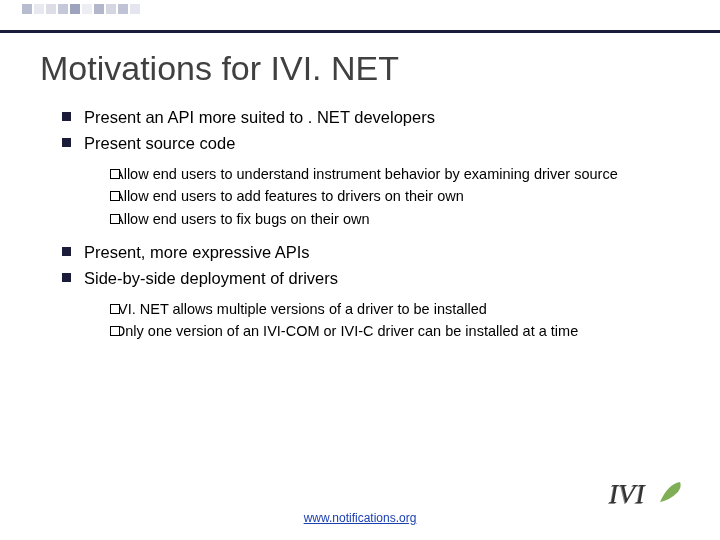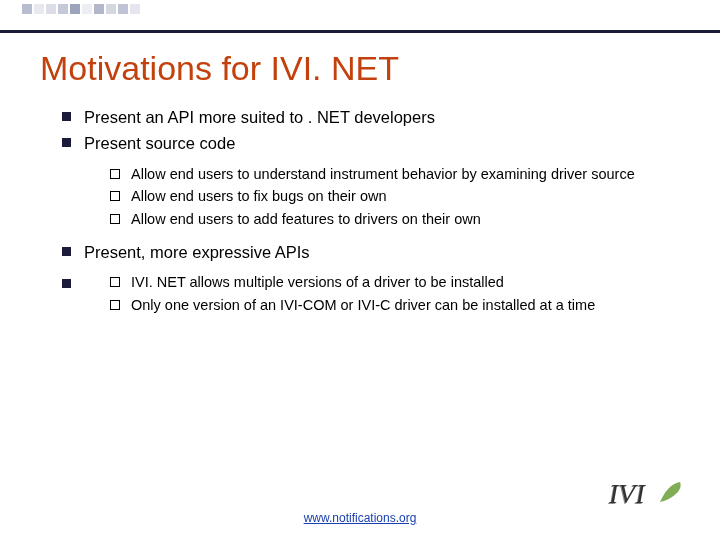--- a/index.html
+++ b/index.html
@@ -34,21 +34,21 @@
     height: 3px;
     background: #1b1b3a;
     margin: 0 0 10px 0;
   }
   .slide {
     padding: 6px 40px 0 40px;
   }
   .title {
     font-size: 34px;
     font-weight: 400;
-    color: #c2410c;
+    color: #404040;
     letter-spacing: 0;
     margin-bottom: 18px;
   }
   ul.level1 {
     list-style: none;
     padding-left: 22px;
   }
   ul.level1 > li {
     position: relative;
     padding-left: 22px;
@@ -67,21 +67,21 @@
     background: #1b1b3a;
   }
   ul.level2 {
     list-style: none;
     padding-left: 26px;
     margin-top: 10px;
     margin-bottom: 12px;
   }
   ul.level2 > li {
     position: relative;
-    padding-left: 21px;
+    padding-left: 4px;
     font-size: 14.5px;
     line-height: 1.35;
     color: #000;
     margin-bottom: 3px;
   }
   ul.level2 > li::before {
     content: "";
     position: absolute;
     left: 0;
     top: 4px;
@@ -128,25 +128,25 @@
     </div>
 </div>
 <div class="rule"></div>
 
 <div class="slide">
   <h1 class="title">Motivations for IVI. NET</h1>
   <ul class="level1">
       <li><span>Present an API more suited to . NET developers</span></li>
       <li><span>Present source code</span><ul class="level2">
           <li>Allow end users to understand instrument behavior by examining driver source</li>
+          <li>Allow end users to add features to drivers on their own</li>
           <li>Allow end users to fix bugs on their own</li>
-          <li>Allow end users to add features to drivers on their own</li>
         </ul></li>
       <li><span>Present, more expressive APIs</span></li>
-      <li><ul class="level2">
+      <li><span>Side-by-side deployment of drivers</span><ul class="level2">
           <li>IVI. NET allows multiple versions of a driver to be installed</li>
           <li>Only one version of an IVI-COM or IVI-C driver can be installed at a time</li>
         </ul></li>
     </ul>
 </div>
 
 <div class="logo">
   <svg viewBox="0 0 88 42" width="88" height="42">
     <text x="4" y="30" font-family="Georgia, 'Times New Roman', serif" font-style="italic" font-size="28" fill="#8a8a8a">IVI</text>
     <text x="5" y="29" font-family="Georgia, 'Times New Roman', serif" font-style="italic" font-size="28" fill="#333">IVI</text>

